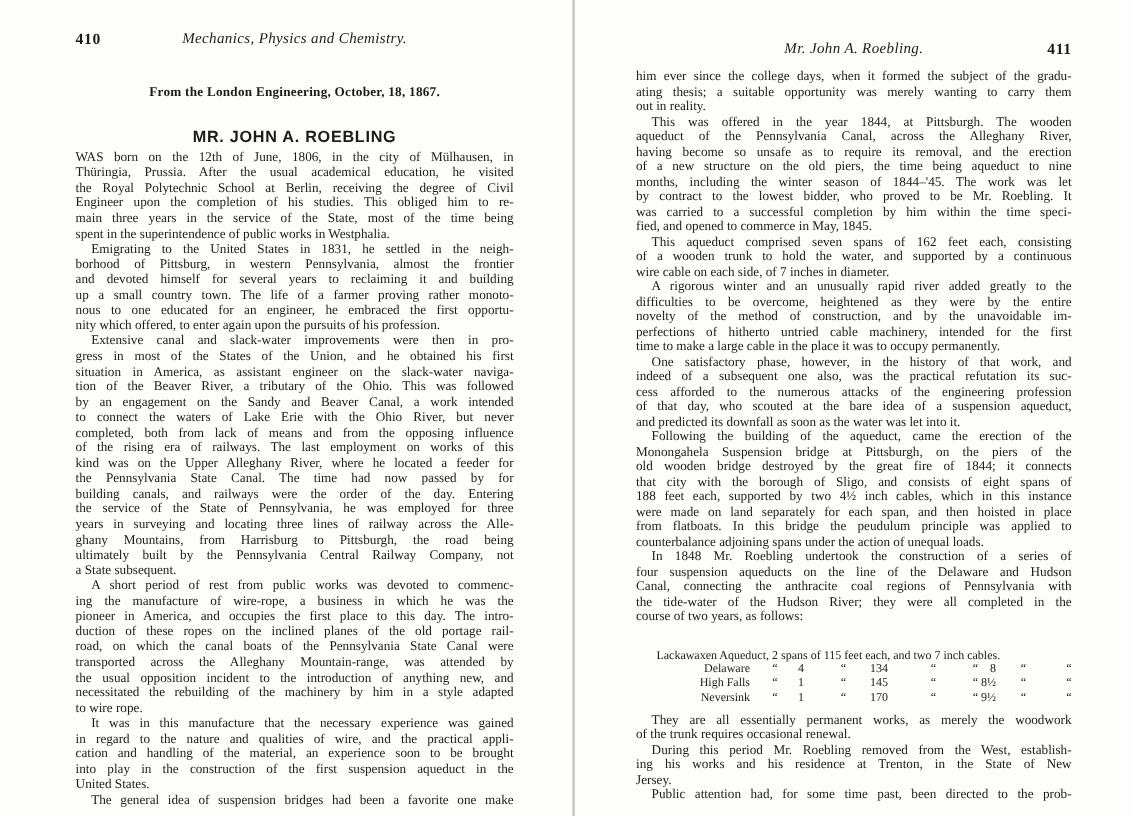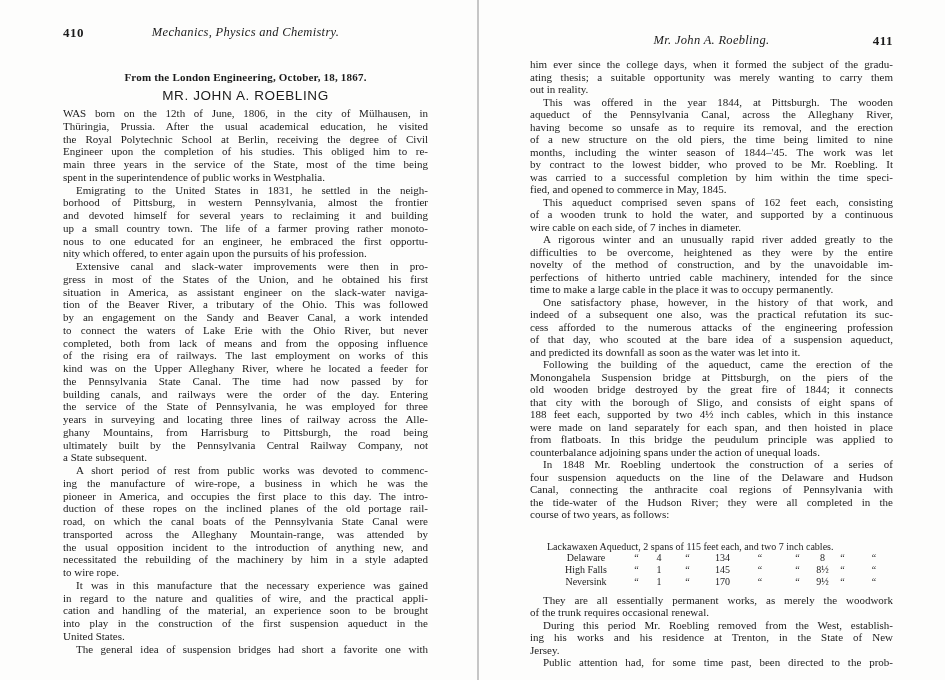--- a/index.html
+++ b/index.html
@@ -13,36 +13,36 @@
   .page.left  { left:63px;  top:25px; width:365px; }
   .page.right { left:530px; top:33px; width:363px; }
 
   .pagehead { position:relative; height:15px; font-size:13px; }
   .folio { position:absolute; top:0; font-weight:700; letter-spacing:.5px; }
   .page.left  .folio { left:0; }
   .page.right .folio { right:0; }
   .runhead { display:block; text-align:center; font-style:italic; font-size:12.5px; letter-spacing:.3px; }
 
   .attribution { margin-top:31px; text-align:center; font-size:11px; font-weight:700; letter-spacing:.2px; }
-  .title { margin:5px 0 0; text-align:center; font-family:"Liberation Sans","DejaVu Sans",sans-serif;
-           font-size:13.5px; font-weight:400; letter-spacing:.6px; }
+  .title { margin:23px 0 0; text-align:center; font-family:"Liberation Sans","DejaVu Sans",sans-serif;
+           font-size:13.5px; font-weight:700; letter-spacing:.6px; }
 
   .body { font-size:11px; }
   .page.left  .body { margin-top:4px;  line-height:12.75px; }
   .page.right .body { margin-top:10px; line-height:12.5px; }
 
   .para { margin:0; }
   .line { text-align:justify; text-align-last:justify; }
   .line.first { text-indent:13px; }
   .line.end   { text-align-last:left; }
 
   .dtable { margin:20px 0 6px 17px; font-size:10px; line-height:11.8px; }
   .trow.full { white-space:nowrap; }
   .trow.cols { display:grid; grid-template-columns:78px 23px 22px 35px 35px 40px 35px 15px 25px 1fr; }
-  .trow.cols .c { text-align:center; }
+  .trow.cols .c { text-align:right; }
 </style>
 </head>
 <body>
 
 <div class="gutter"></div>
 
 <section class="page left">
   <header class="pagehead">
     <span class="folio">410</span>
     <span class="runhead">Mechanics, Physics and Chemistry.</span>
@@ -96,56 +96,56 @@
         <div class="line end">to wire rope.</div>
       </div>
       <div class="para">
         <div class="line first">It was in this manufacture that the necessary experience was gained</div>
         <div class="line">in regard to the nature and qualities of wire, and the practical appli-</div>
         <div class="line">cation and handling of the material, an experience soon to be brought</div>
         <div class="line">into play in the construction of the first suspension aqueduct in the</div>
         <div class="line end">United States.</div>
       </div>
       <div class="para">
-        <div class="line first">The general idea of suspension bridges had short a favorite one with</div>
+        <div class="line first">The general idea of suspension bridges had been a favorite one make</div>
       </div>
     </div>
 </section>
 
 <section class="page right">
   <header class="pagehead">
     <span class="runhead">Mr. John A. Roebling.</span>
     <span class="folio">411</span>
   </header>
   <div class="body" id="right-body">
       <div class="para">
         <div class="line">him ever since the college days, when it formed the subject of the gradu-</div>
         <div class="line">ating thesis; a suitable opportunity was merely wanting to carry them</div>
         <div class="line end">out in reality.</div>
       </div>
       <div class="para">
         <div class="line first">This was offered in the year 1844, at Pittsburgh.  The wooden</div>
         <div class="line">aqueduct of the Pennsylvania Canal, across the Alleghany River,</div>
         <div class="line">having become so unsafe as to require its removal, and the erection</div>
-        <div class="line">of a new structure on the old piers, the time being limited to nine</div>
+        <div class="line">of a new structure on the old piers, the time being aqueduct to nine</div>
         <div class="line">months, including the winter season of 1844–'45.  The work was let</div>
         <div class="line">by contract to the lowest bidder, who proved to be Mr. Roebling.  It</div>
         <div class="line">was carried to a successful completion by him within the time speci-</div>
         <div class="line end">fied, and opened to commerce in May, 1845.</div>
       </div>
       <div class="para">
         <div class="line first">This aqueduct comprised seven spans of 162 feet each, consisting</div>
         <div class="line">of a wooden trunk to hold the water, and supported by a continuous</div>
         <div class="line end">wire cable on each side, of 7 inches in diameter.</div>
       </div>
       <div class="para">
         <div class="line first">A rigorous winter and an unusually rapid river added greatly to the</div>
         <div class="line">difficulties to be overcome, heightened as they were by the entire</div>
         <div class="line">novelty of the method of construction, and by the unavoidable im-</div>
-        <div class="line">perfections of hitherto untried cable machinery, intended for the since</div>
+        <div class="line">perfections of hitherto untried cable machinery, intended for the first</div>
         <div class="line end">time to make a large cable in the place it was to occupy permanently.</div>
       </div>
       <div class="para">
         <div class="line first">One satisfactory phase, however, in the history of that work, and</div>
         <div class="line">indeed of a subsequent one also, was the practical refutation its suc-</div>
         <div class="line">cess afforded to the numerous attacks of the engineering profession</div>
         <div class="line">of that day, who scouted at the bare idea of a suspension aqueduct,</div>
         <div class="line end">and predicted its downfall as soon as the water was let into it.</div>
       </div>
       <div class="para">

